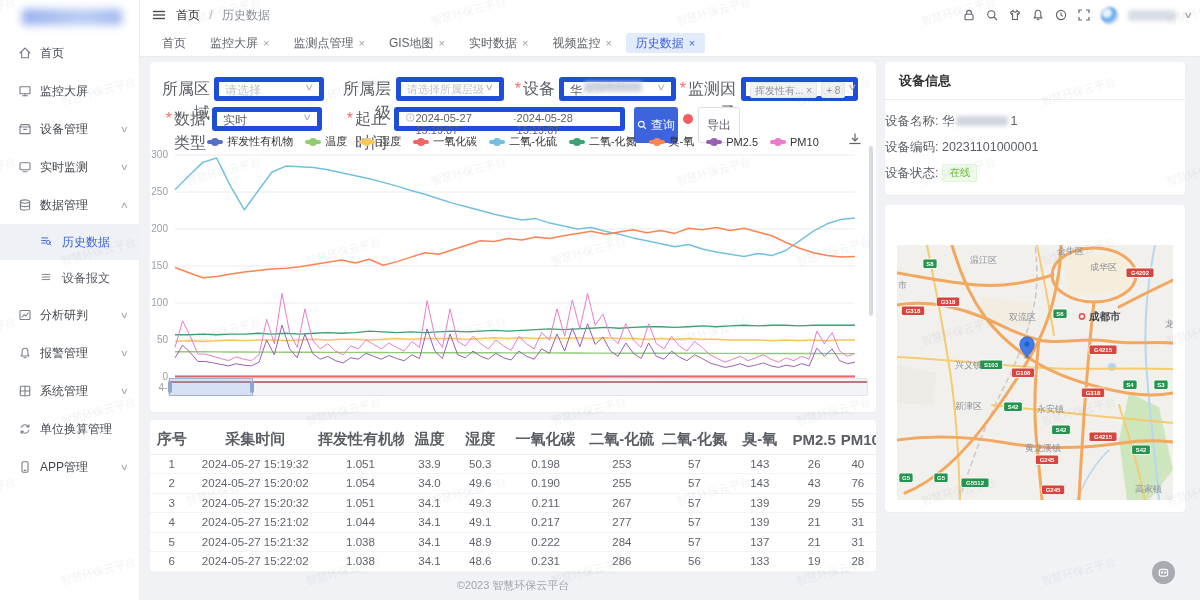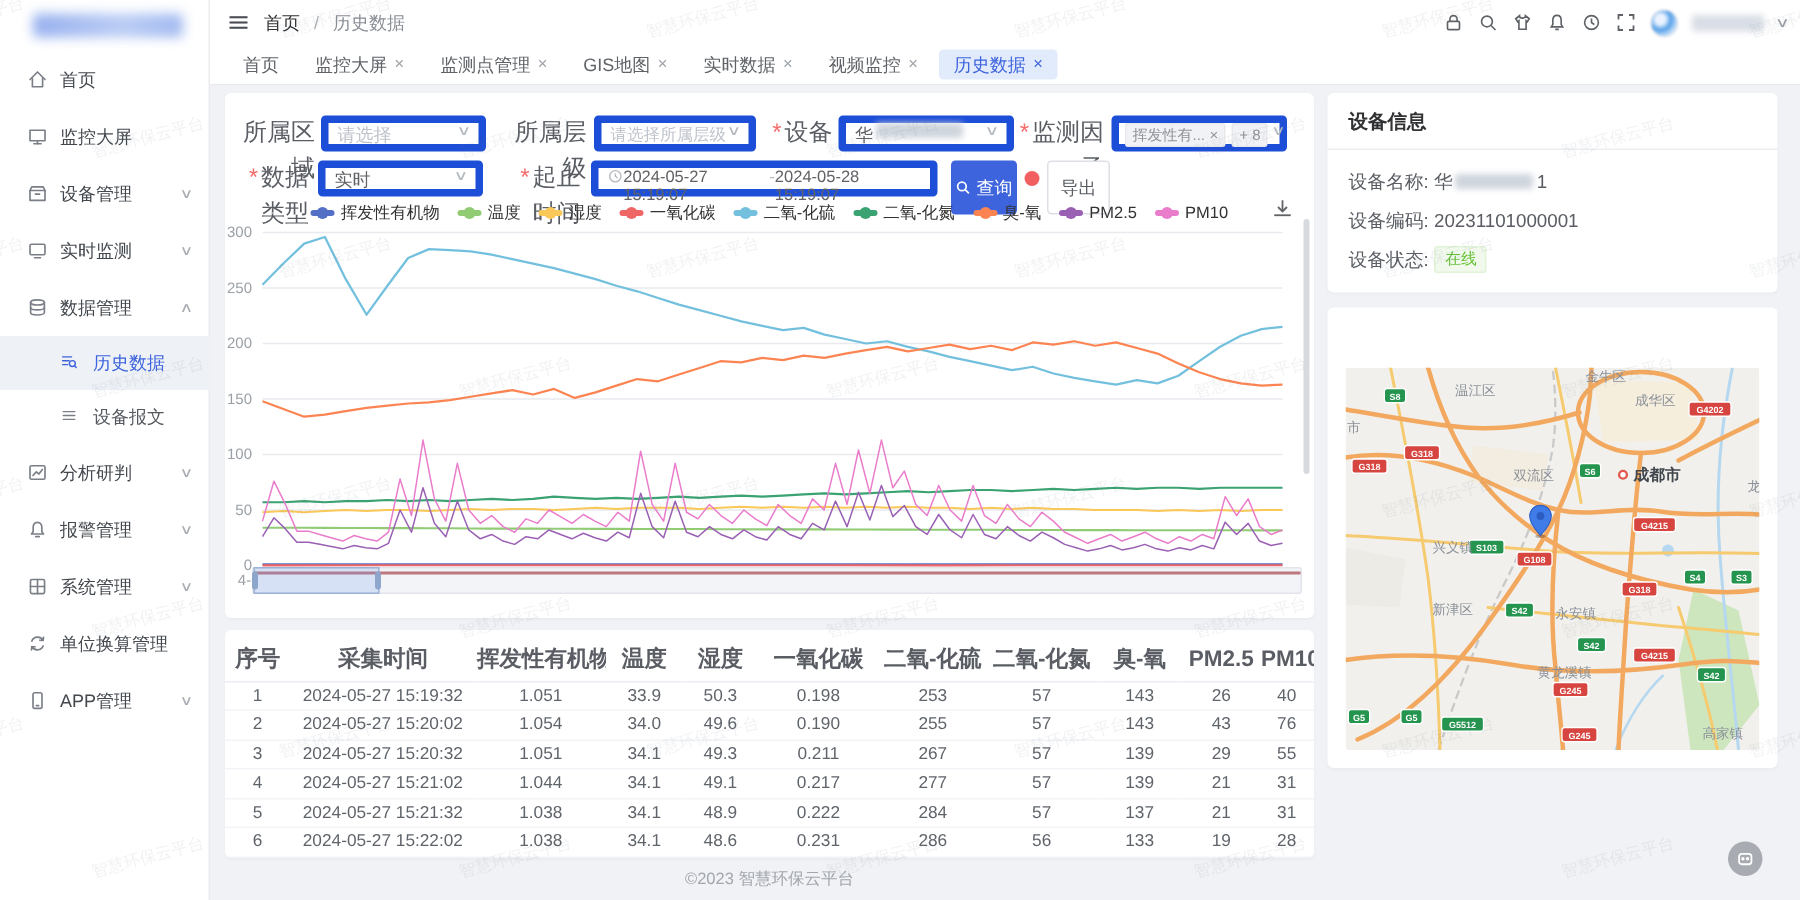--- a/index.html
+++ b/index.html
@@ -62,21 +62,21 @@
   .slider{position:absolute;left:18px;top:316px;width:700px;height:18px;background:#f3f4f8;border:1px solid #e2e4ea;border-radius:2px;}
   .slider .preview{position:absolute;left:0;top:2px;width:100%;height:2px;background:#b2606a;opacity:.85;}
   .slider .window{position:absolute;left:0;top:-1px;width:84px;height:18px;background:rgba(120,160,235,.22);border:1px solid #9db1d6;}
   .slider .hdl{position:absolute;top:2px;width:4px;height:12px;border-radius:2px;background:#8fa6cc;}
   .vthumb{position:absolute;left:719px;top:84px;width:4px;height:170px;border-radius:2px;background:#d7dade;}
   
   #dtable{width:100%;border-collapse:collapse;table-layout:fixed;margin-top:6px;}
   #dtable th{font-size:15px;color:#5a5e64;font-weight:bold;height:28px;border-bottom:1px solid #ebeef5;text-align:center;white-space:nowrap;overflow:hidden;}
   #dtable td{font-size:11.5px;color:#5f646b;height:19.5px;border-bottom:1px solid #f2f4f7;text-align:center;white-space:nowrap;}
   
-  .inforow{padding-left:14px;font-size:12.5px;color:#5a5e64;height:26px;display:flex;align-items:center;}
+  .inforow{font-size:12.5px;color:#5a5e64;height:26px;display:flex;align-items:center;}
   .badge-online{color:#67c23a;background:#f0f9eb;border:1px solid #e1f3d8;border-radius:2px;font-size:10.5px;padding:1px 6px;margin-left:4px;}
   #mapwrap{position:absolute;left:12px;top:40px;width:276px;height:255px;overflow:hidden;border-radius:2px;}
   
   .footer{position:absolute;left:150px;top:578px;width:726px;text-align:center;font-size:11px;color:#a2a6ad;}
   .floatbtn{position:absolute;left:1152px;top:561px;width:23px;height:23px;border-radius:50%;background:#a8abb2;display:flex;align-items:center;justify-content:center;cursor:pointer;z-index:6;}
   .wm{position:absolute;z-index:40;pointer-events:none;left:0;top:0;width:1200px;height:600px;overflow:hidden;}
   .wm span{position:absolute;font-size:11px;color:rgba(110,120,140,.10);transform:rotate(-15deg);white-space:nowrap;}
 </style>
 </head>
 <body>

